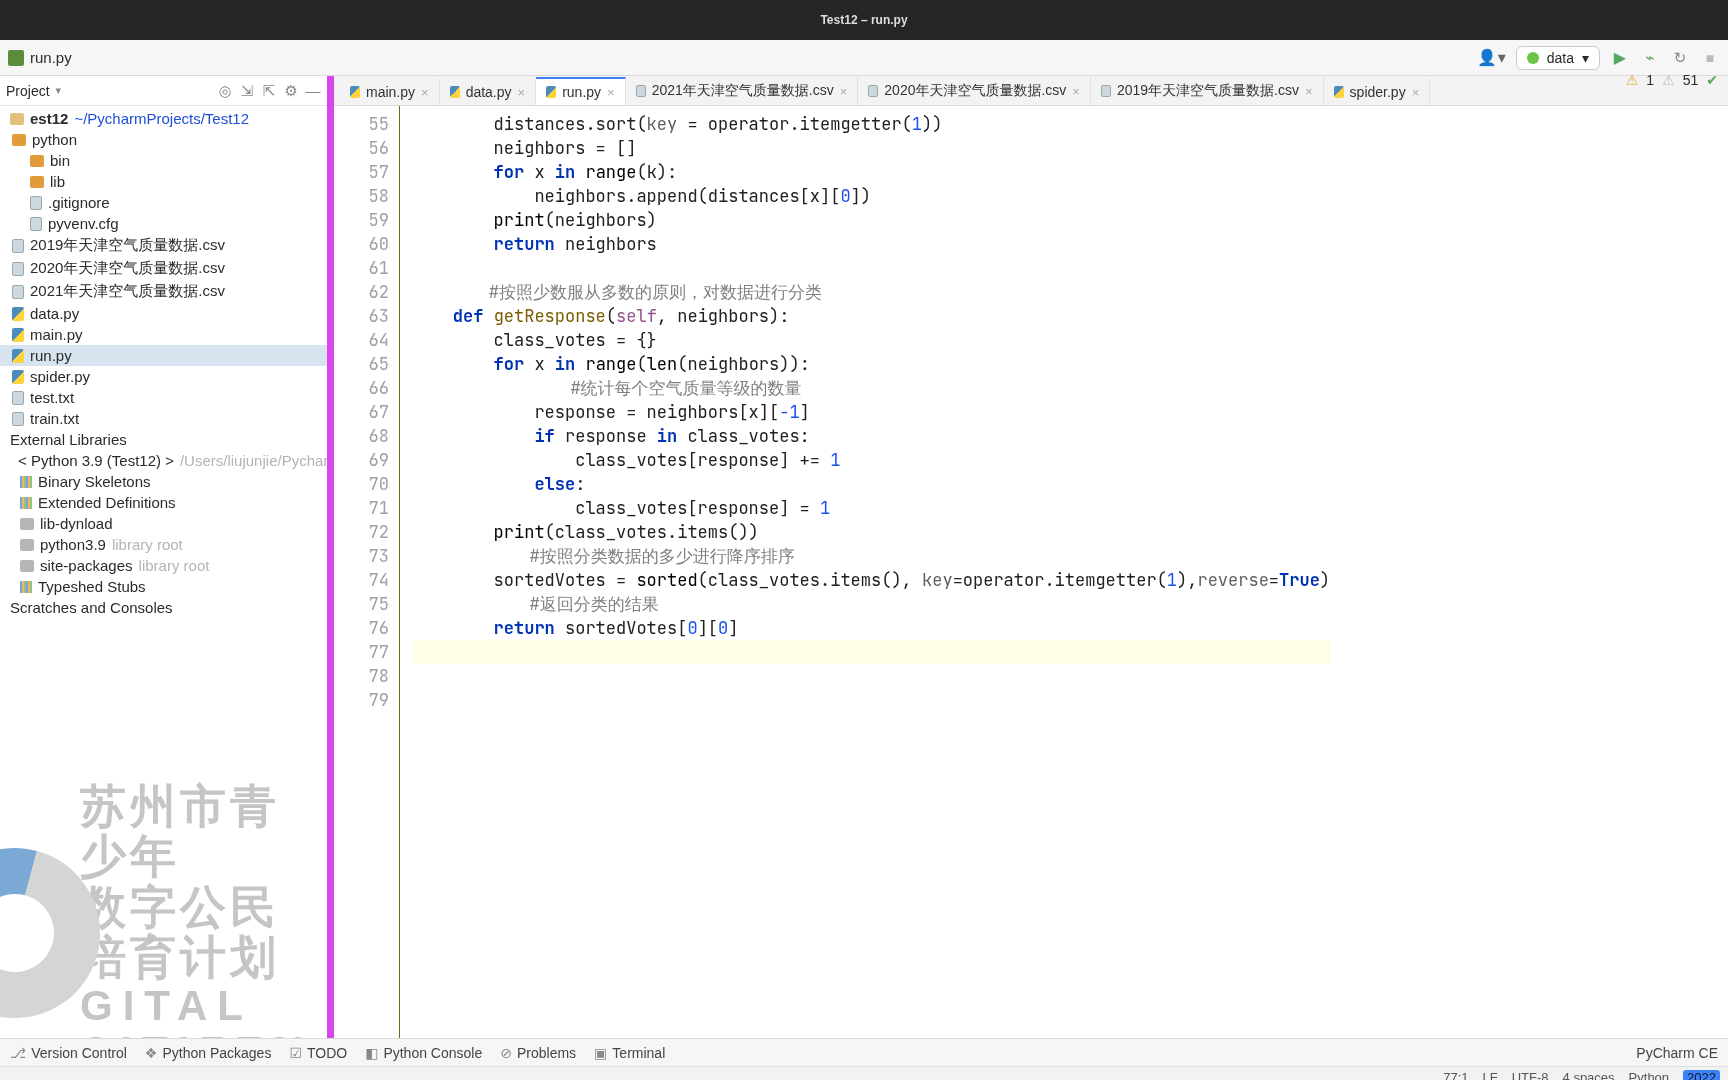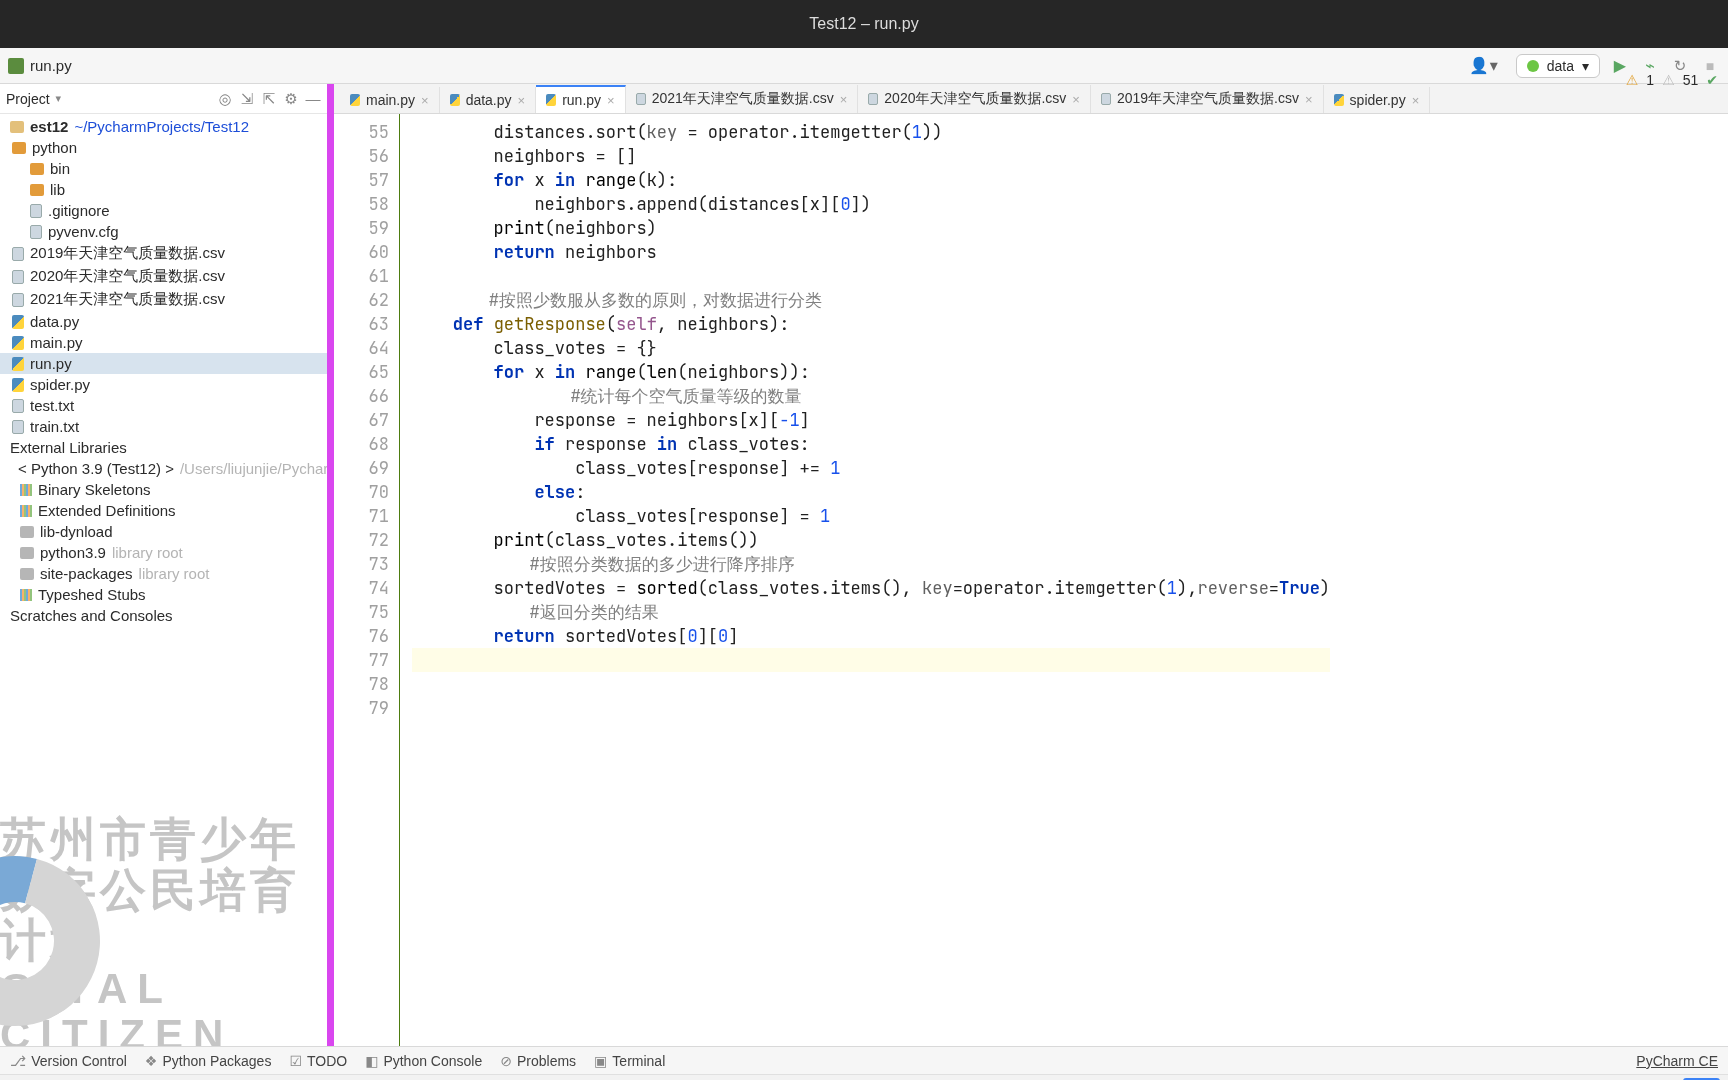--- a/index.html
+++ b/index.html
@@ -1,44 +1,44 @@
 <!DOCTYPE html>
 <html><head>
 <meta charset="utf-8">
 <style>
   * { box-sizing: border-box; margin: 0; padding: 0; }
   html, body { width: 1728px; height: 1080px; font-family: -apple-system, "Helvetica Neue", Arial, sans-serif; font-size: 15px; background: #f2f2f2; color: #2b2b2b; overflow: hidden; }
-  .topbar { height: 48px; background: #262626; color: #ddd; display: flex; align-items: center; justify-content: center; font-size: 16px; font-weight: 400; }
+  .topbar { height: 40px; background: #262626; color: #ddd; display: flex; align-items: center; justify-content: center; font-size: 12px; font-weight: 700; }
   .toolbar { height: 36px; background: #f6f6f6; border-bottom: 1px solid #d9d9d9; display: flex; align-items: center; padding: 0 8px; }
   .toolbar-left { display: flex; align-items: center; gap: 6px; }
   .toolbar-right { margin-left: auto; display: flex; align-items: center; gap: 10px; }
   .file-icon { width: 16px; height: 16px; background: #5b8c3e; border-radius: 2px; display: inline-block; }
   .sel-btn { display: flex; align-items: center; gap: 6px; background: #fff; border: 1px solid #c9c9c9; border-radius: 6px; padding: 3px 10px; font-size: 14px; }
-  .run-config { display:flex; align-items:center; gap:8px;margin-left:8px; }
+  .run-config { display:flex; align-items:center; gap:8px; }
   .run-green { width: 12px; height: 12px; background: #6cc644; border-radius: 50%; }
   .icon-btn { width: 20px; height: 20px; display: inline-flex; align-items: center; justify-content: center; color: #555; cursor: pointer; }
   .body-row { display: flex; height: calc(100% - 32px - 36px - 28px - 22px); }
   .project-panel { width: 334px; background: #fff; border-right: 7px solid #d946ef; display: flex; flex-direction: column; overflow: hidden; }
   .project-header { height: 30px; display: flex; align-items: center; padding: 0 6px; border-bottom: 1px solid #e6e6e6; gap: 6px; }
   .project-header .lbl { font-size: 14px; font-weight: 500; }
   .project-header .chev { font-size: 11px; color: #888; }
   .ph-icons { margin-left: auto; display: flex; gap: 6px; }
   .ph-icons span { width: 16px; height: 16px; color: #888; font-size: 15px; display:inline-flex; align-items:center; justify-content:center; cursor:pointer; }
   .tree { flex: 1; overflow: auto; font-size: 15px; padding-top: 2px; position:relative; }
   .tree-row { display: flex; align-items: center; gap: 6px; padding: 2px 4px 2px 10px; white-space: nowrap; }
   .tree-row.sel { background: #d7e3ee; }
   .tree-row .dirico { width: 14px; height: 12px; background: #e3c07b; border-radius: 2px; display:inline-block; }
   .tree-row .dirico.orange { background: #e29b3a; }
   .tree-row .dirico.gray { background: #b6b6b6; }
   .tree-row .fico { width: 12px; height: 14px; background: #cdd7e0; border: 1px solid #9aa; border-radius: 2px; display:inline-block; }
   .tree-row .pyico { width: 12px; height: 14px; background: linear-gradient(135deg,#4b8bbe 50%,#ffd43b 50%); border-radius: 2px; display:inline-block; }
   .tree-row .libico { width: 12px; height: 12px; background: repeating-linear-gradient(90deg,#6fa8dc 0 2px,#f6b26b 2px 4px,#93c47d 4px 6px); display:inline-block; }
   .tree-muted { color: #1d4ed8; }
   .tree-faint { color: #b4b4b4; }
-  .watermark { position:absolute; left: 0; bottom: 0; width: 100%; height: 220px; color:#c5c5c5; font-size: 46px; font-weight: 600; line-height: 1.1; pointer-events:none; display:flex; flex-direction:column; justify-content:center; letter-spacing:4px; }
+  .watermark { position:absolute; left: 0; bottom: 0; width: 100%; height: 220px; color:#c5c5c5; font-size: 46px; font-weight: 600; line-height: 1.1; padding-left: 80px; pointer-events:none; display:flex; flex-direction:column; justify-content:center; letter-spacing:4px; }
   .watermark .circ { position:absolute; left:-70px; bottom:20px; width:170px; height:170px; border:46px solid #d5d5d5; border-top-color:#7aa9d6; border-radius:50%; transform:rotate(-30deg); }
   .watermark .en { font-size: 42px; letter-spacing: 10px; }
   .editor-area { flex: 1; display: flex; flex-direction: column; background: #fff; min-width: 0; }
   .tabs { height: 30px; display: flex; align-items: flex-end; border-bottom: 1px solid #d9d9d9; background: #f3f3f3; padding-left: 6px; overflow:hidden; }
   .tab { display: flex; align-items: center; gap: 6px; padding: 5px 10px; font-size: 14px; border-right: 1px solid #e1e1e1; color: #333; cursor:pointer; }
   .tab.active { background: #fff; border-top: 2px solid #3b82f6; border-bottom: 1px solid #fff; margin-bottom: -1px; }
   .tab .x { color: #aaa; font-size: 13px; }
   .status-top { position:absolute; right: 10px; top: 72px; display:flex; gap:8px; font-size:14px; align-items:center; }
   .warn-ic { color:#e2a336; }
   .hint-ic { color:#bbb; }
@@ -52,21 +52,21 @@
   .fn { color: #7a5e00; }
   .self { color: #94558d; }
   .num { color: #1750eb; }
   .cmt { color: #808080; margin-left: 36px; }
   .builtin { color: #000; }
   .param { color: #616161; }
   .hl-line { background: #fffde7; display:block; width:100%; }
   .bottom-tools { height: 28px; background: #f6f6f6; border-top: 1px solid #d9d9d9; display: flex; align-items: center; gap: 18px; padding: 0 10px; font-size: 14px; color: #444; }
   .bottom-tools .item { display:flex; align-items:center; gap:5px; cursor:pointer; }
   .bottom-tools .ico { font-size: 14px; color:#888; }
-  .btstub { margin-left: auto; font-weight: 500; text-decoration: underline; }
+  .btstub { margin-left: auto; font-weight: 500; }
   .statusbar { height: 22px; background: #f2f2f2; border-top: 1px solid #e0e0e0; display: flex; align-items: center; font-size: 13px; color: #555; padding: 0 8px; gap: 4px; }
   .statusbar .msg { white-space: nowrap; overflow:hidden; text-overflow: ellipsis; flex: 1; }
   .statusbar .right { margin-left: auto; display:flex; gap: 14px; }
   .play-ic { color:#5aa762; font-size:16px; }
   .bug-ic { color:#5aa762; font-size:16px; }
   .stop-ic { color:#bbb; font-size:14px; }
   .user-ic { font-size:16px; color:#666; }
 </style>
 </head>
 <body>

